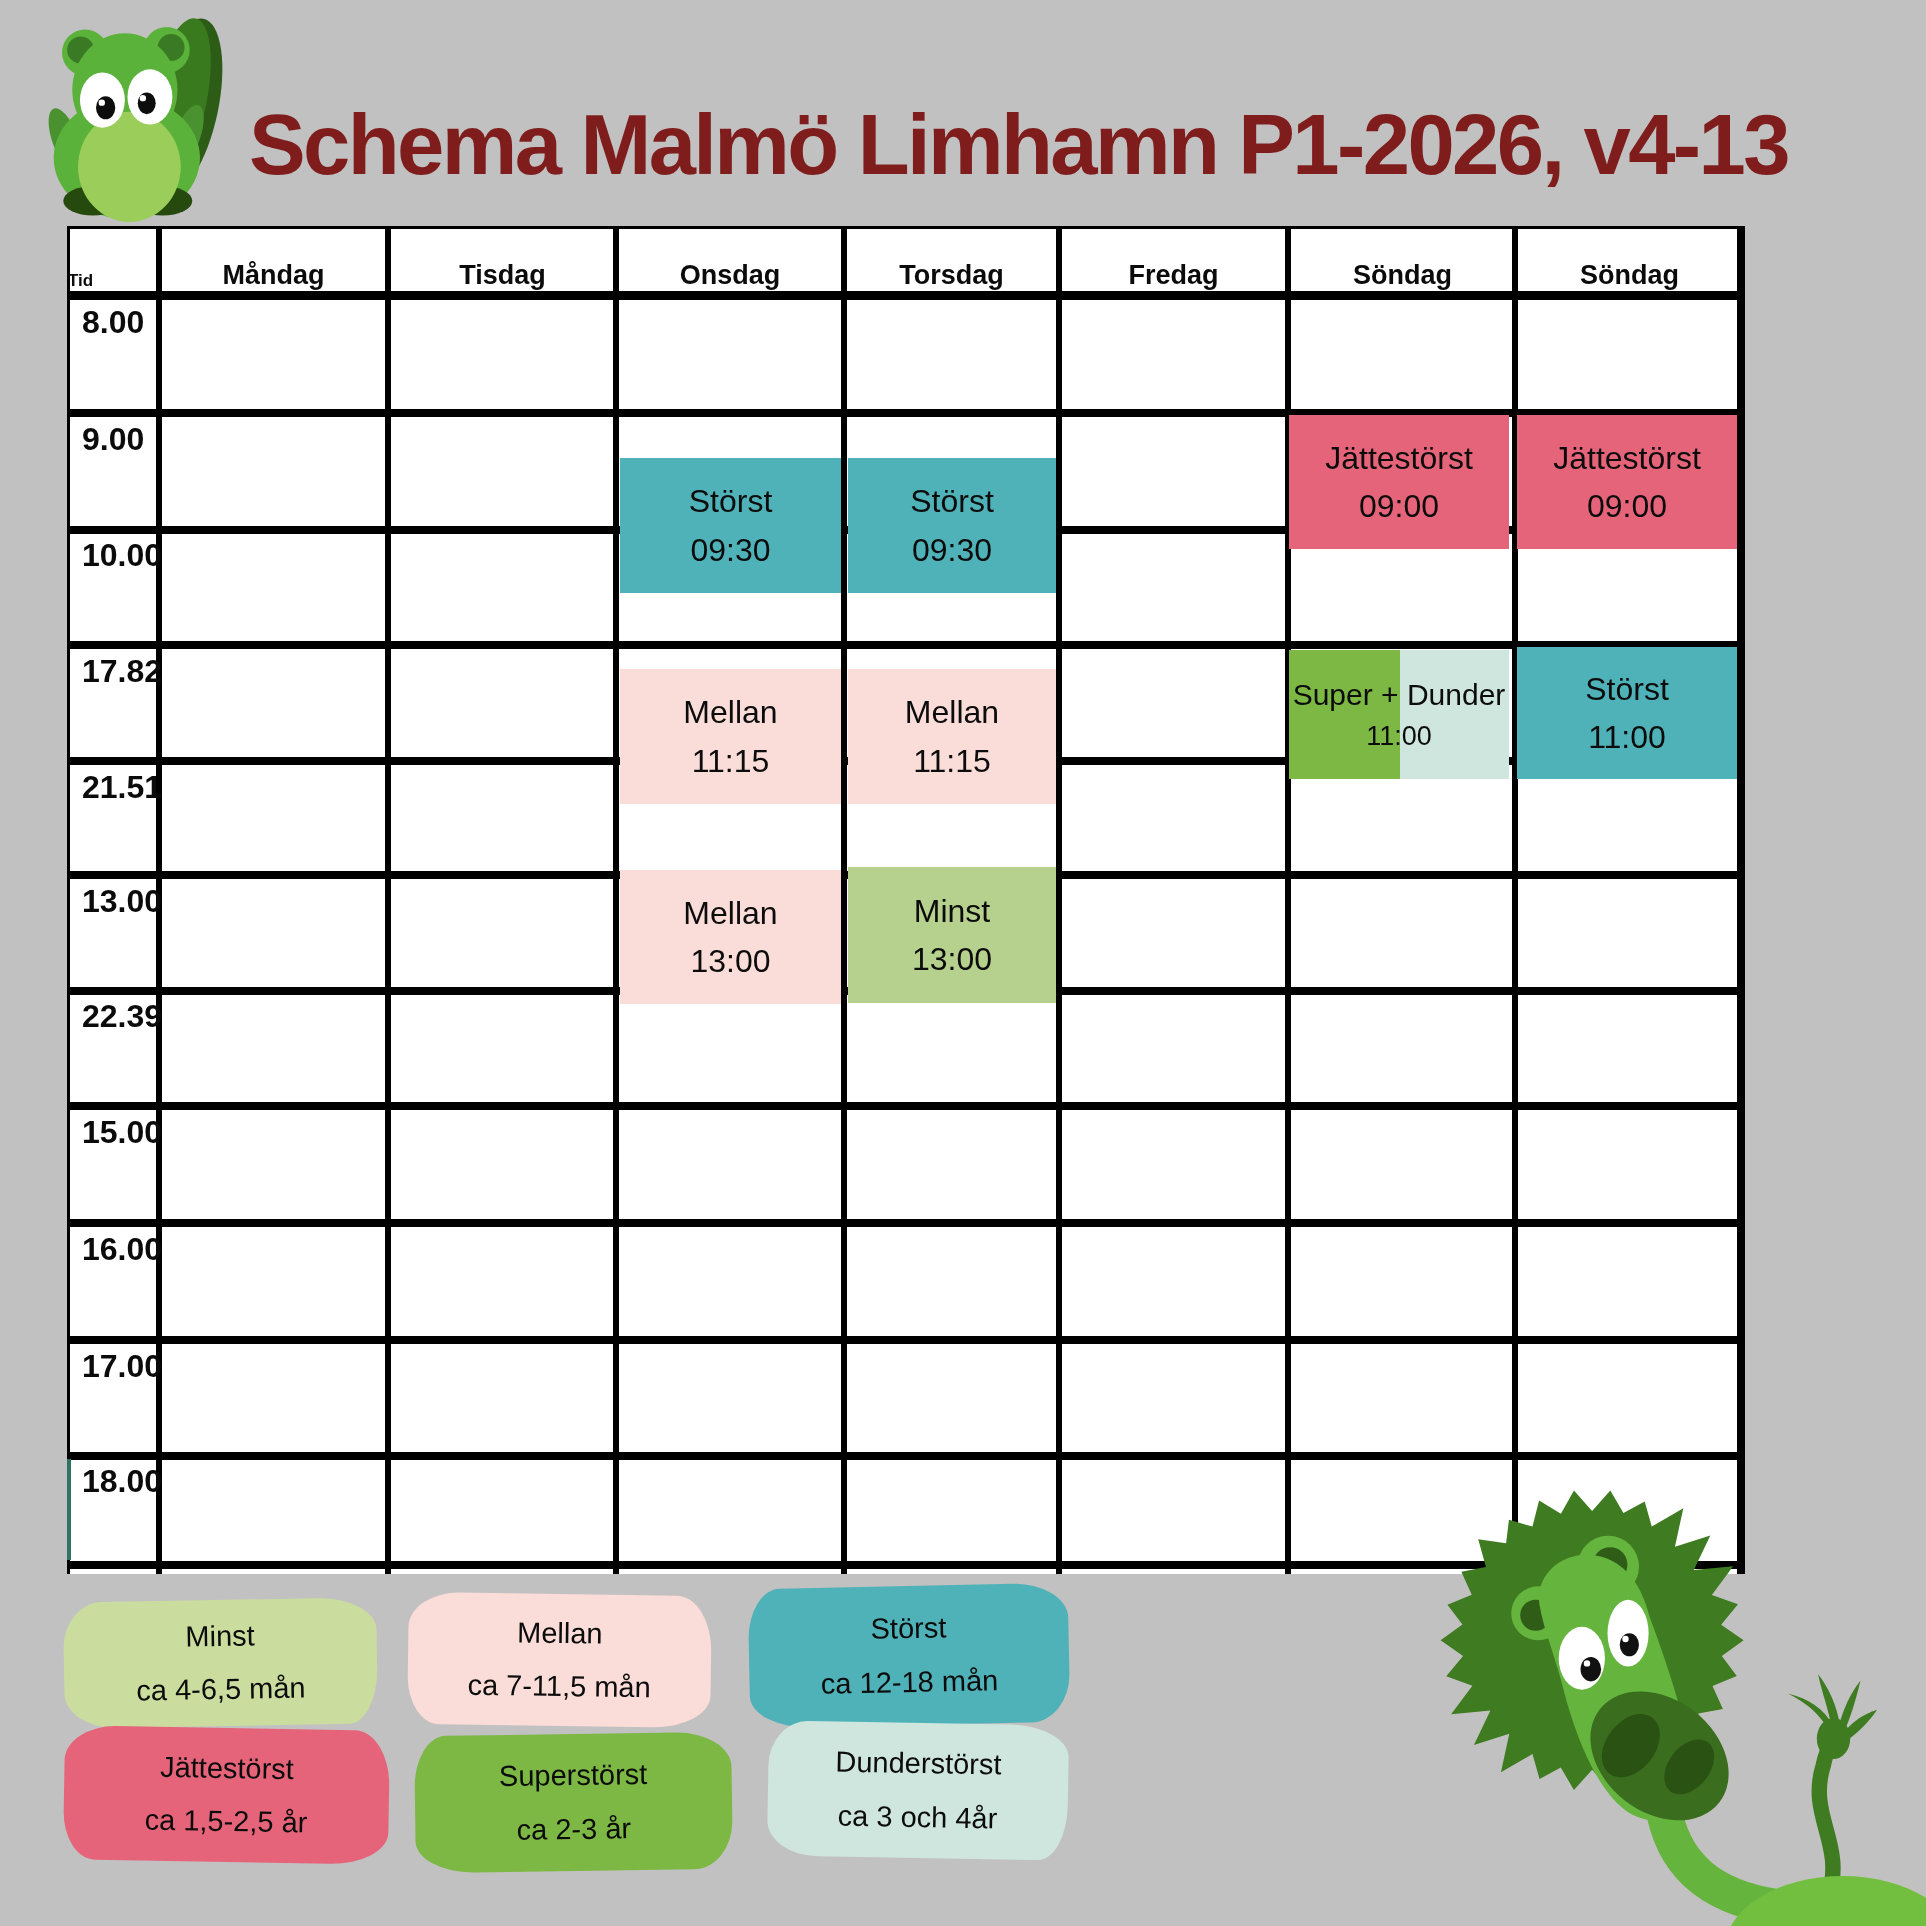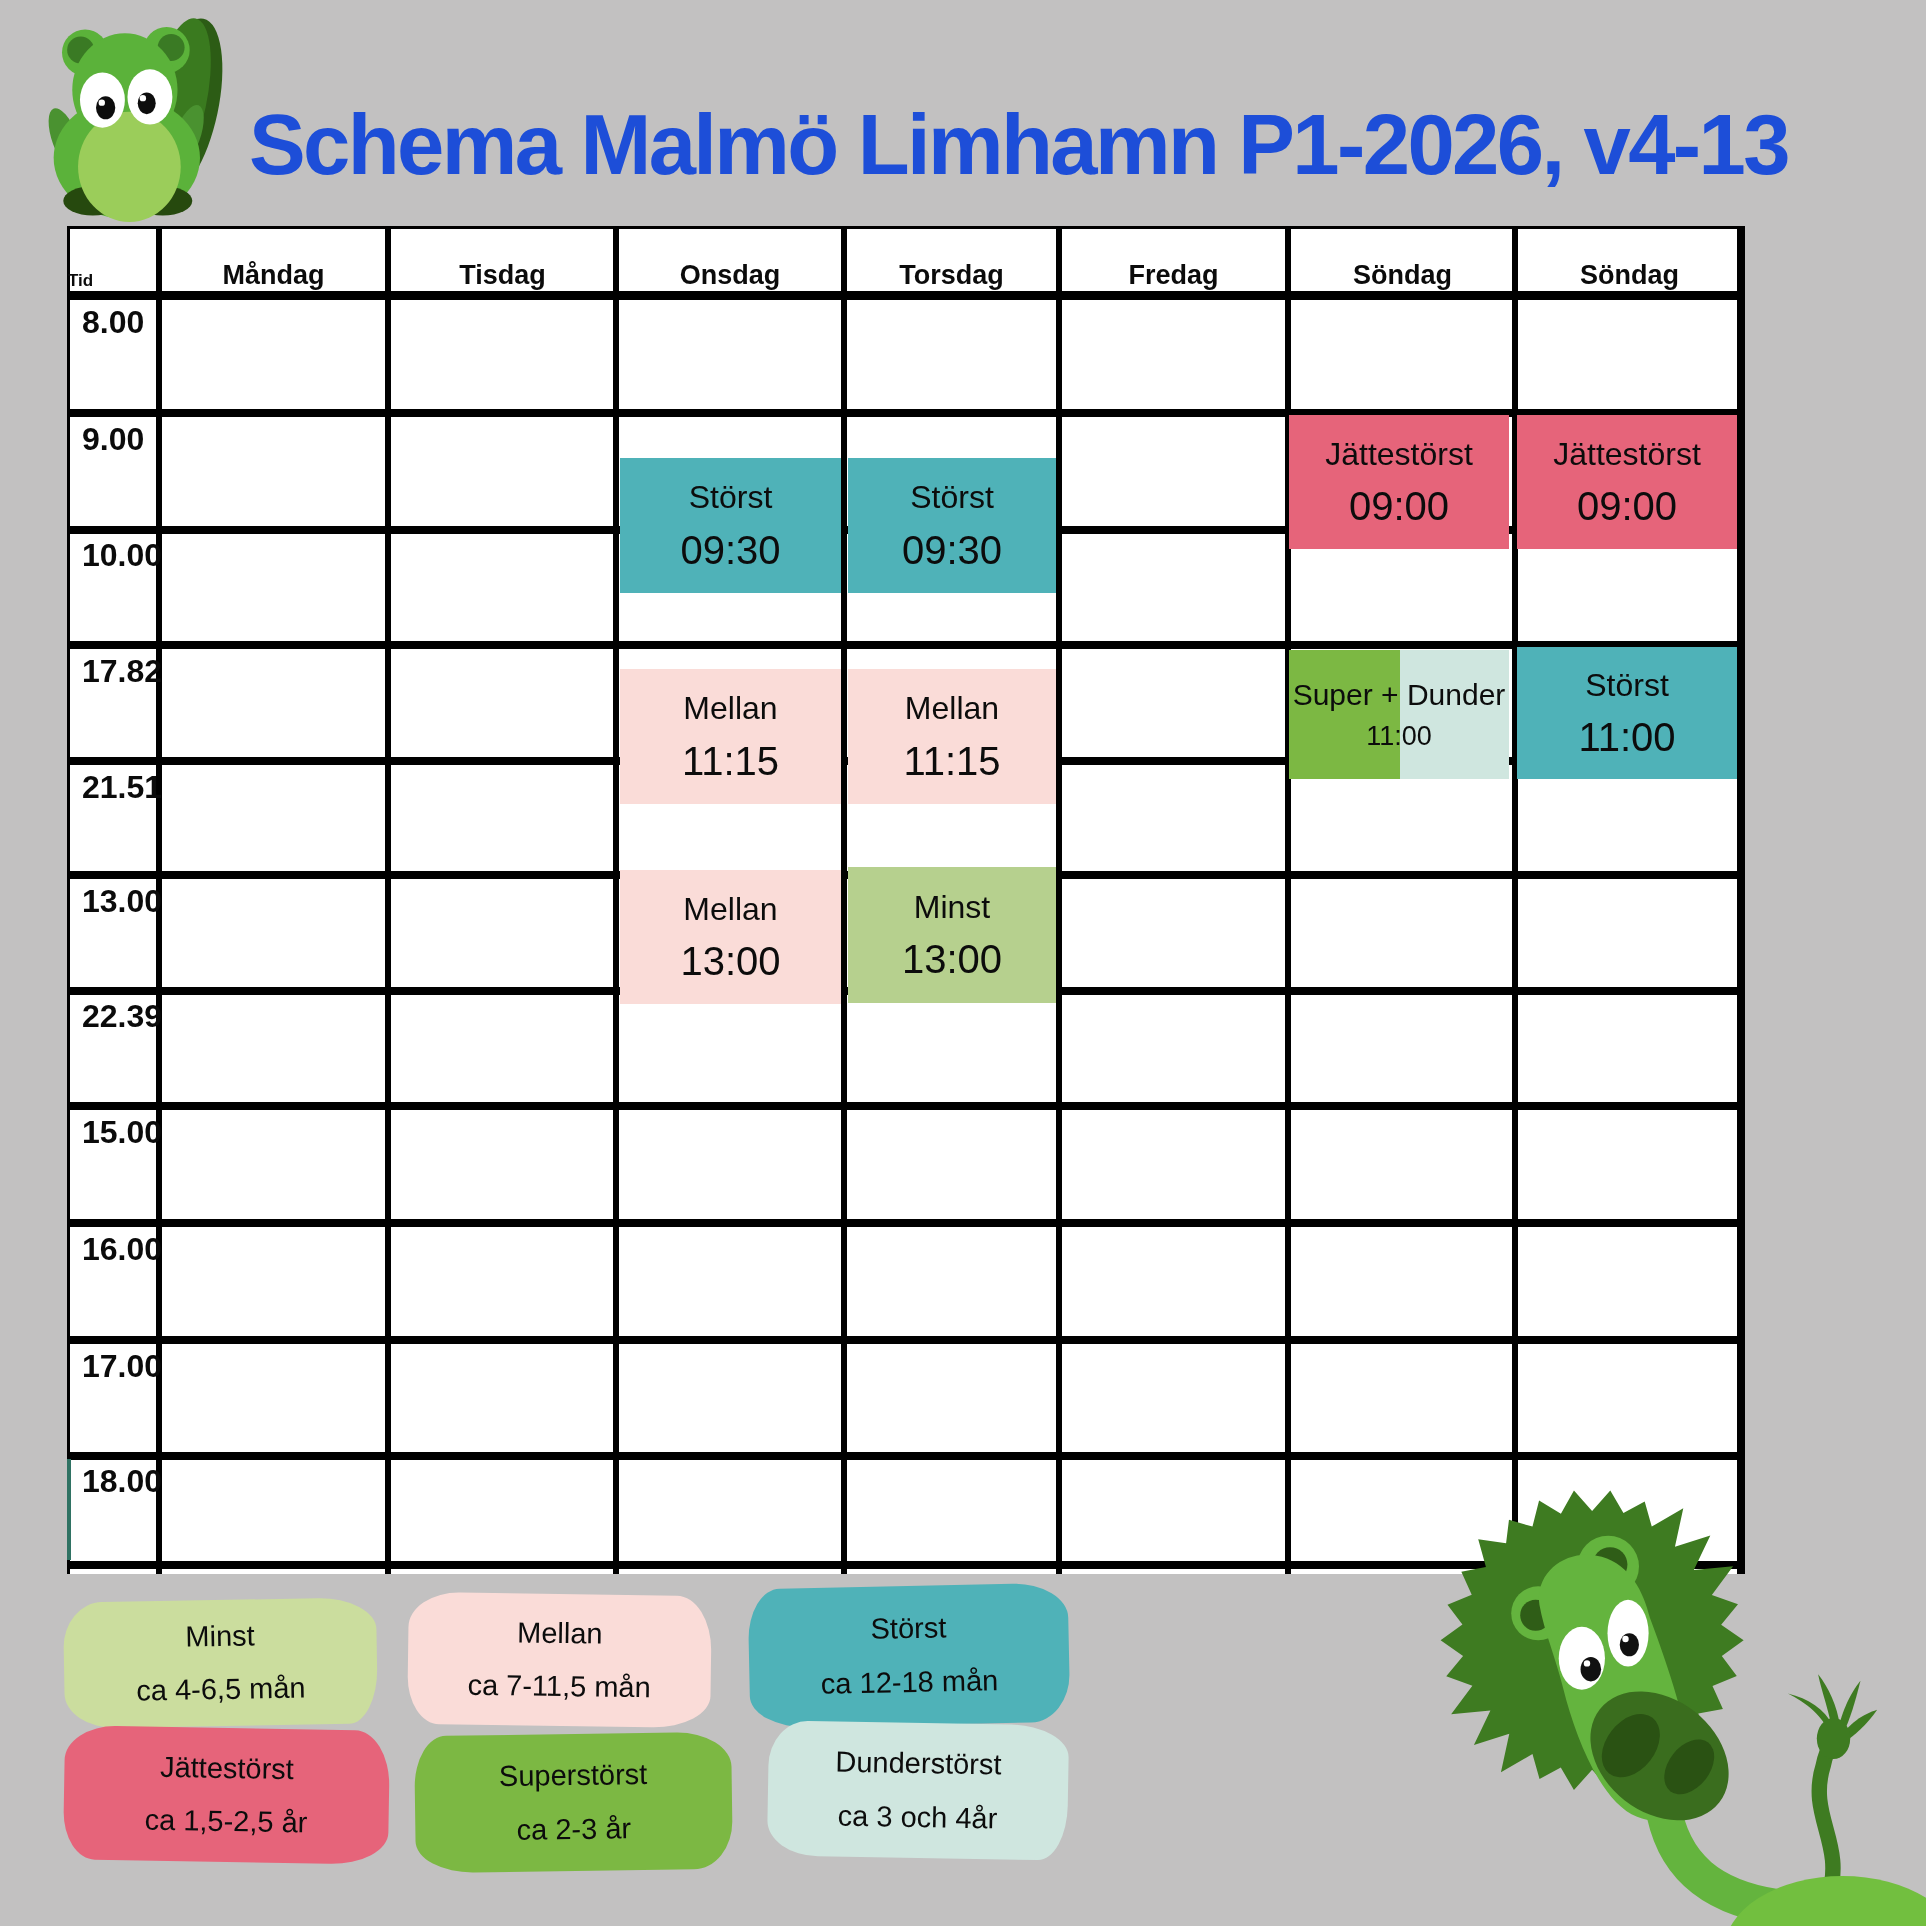--- a/index.html
+++ b/index.html
@@ -3,36 +3,36 @@
 <meta charset="utf-8">
 <style>
   html,body{margin:0;padding:0;width:1926px;height:1926px;overflow:hidden;
     background:#c2c1c1;font-family:"Liberation Sans",sans-serif;color:#0b0b0b;}
   #stage{position:absolute;inset:0;width:1926px;height:1926px;}
   .abs{position:absolute;}
   svg{overflow:visible;display:block;}
 
   
   #title{left:249px;top:96px;font-size:85px;font-weight:bold;letter-spacing:-2.6px;
-    white-space:nowrap;color:#1d4ed8;}
+    white-space:nowrap;color:#7f1d1d;}
 
   
   #tablebg{left:67px;top:226px;width:1678px;height:1348px;background:#ffffff;}
   .vline{position:absolute;top:226px;height:1348px;background:#000;}
   .hline{position:absolute;left:67px;width:1678px;background:#000;}
   .dayhead{position:absolute;top:256px;height:35px;display:flex;align-items:flex-end;
     justify-content:center;font-weight:bold;font-size:27px;}
   #tidhead{left:68px;top:256px;height:35px;display:flex;align-items:flex-end;
     font-weight:bold;font-size:17px;}
   .timelabel{position:absolute;left:82px;font-weight:bold;font-size:32px;}
 
   
   .ev{position:absolute;display:flex;flex-direction:column;align-items:center;
     justify-content:center;gap:16.7px;font-size:32px;line-height:1;color:#0c0c0c;}
-  .ev .t{font-size:40px;}
+  .ev .t{font-size:32px;}
   .ev-small{gap:13px;}
   .ev-small .l{font-size:30px;text-align:center;}
   .ev-small .t{font-size:27px;}
 
   
   .blob{position:absolute;display:flex;flex-direction:column;align-items:center;
     justify-content:center;gap:24.4px;font-size:29px;line-height:1;color:#0c0c0c;}
   .b0{border-radius:39px 58px 29px 51px / 45px 32px 55px 35px;}
   .b1{border-radius:51px 35px 58px 32px / 35px 55px 32px 48px;}
   .b2{border-radius:32px 55px 39px 58px / 51px 35px 48px 32px;}

